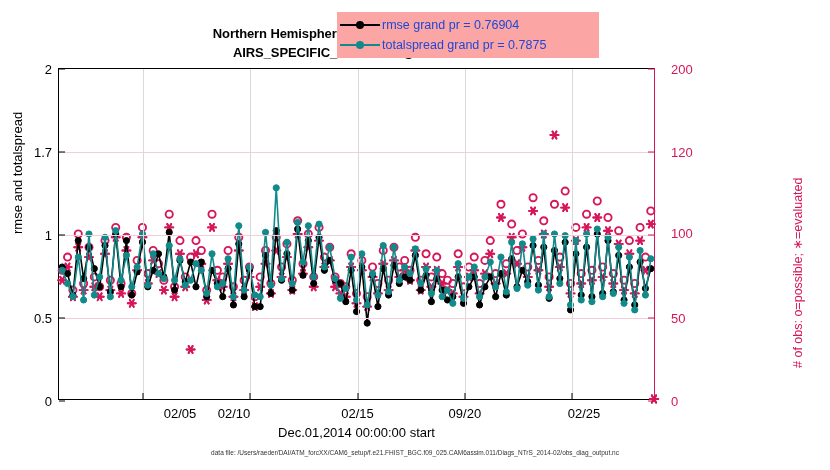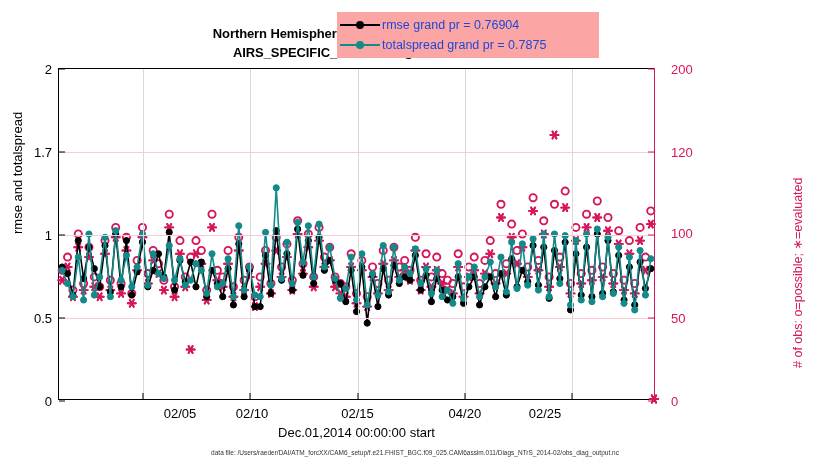--- a/index.html
+++ b/index.html
@@ -1485,30 +1485,30 @@
       <div class="ytick-right" style="top: 164px;">100</div>
       <div class="ytick-right-mark" style="top: 83px;"></div>
       <div class="ytick-right" style="top: 83px;">120</div>
       <div class="ytick-right-mark" style="top: 0px;"></div>
       <div class="ytick-right" style="top: 0px;">200</div>
       <div class="grid-v" style="left: 83.7518px;"></div>
       <div class="xtick-mark" style="left: 83.7518px;"></div>
       <div class="xtick" style="left: 84px; margin-left: 37px;">02/05</div>
       <div class="grid-v" style="left: 191.126px;"></div>
       <div class="xtick-mark" style="left: 191.126px;"></div>
-      <div class="xtick" style="left: 193px;">02/10</div>
+      <div class="xtick" style="left: 175px;">02/10</div>
       <div class="grid-v" style="left: 298.5px;"></div>
       <div class="xtick-mark" style="left: 298.5px;"></div>
       <div class="xtick" style="left: 298.5px;">02/15</div>
       <div class="grid-v" style="left: 405.874px;"></div>
       <div class="xtick-mark" style="left: 405.874px;"></div>
-      <div class="xtick" style="left: 405.874px;">04/20</div>
+      <div class="xtick" style="left: 405.874px;">09/20</div>
       <div class="grid-v" style="left: 513.248px;"></div>
       <div class="xtick-mark" style="left: 513.248px;"></div>
-      <div class="xtick" style="left: 486px;">02/25</div>
+      <div class="xtick" style="left: 525px;">02/25</div>
     </div>
 
   <div class="xlabel">Dec.01,2014 00:00:00 start</div>
 
   <div class="legend">
     <div class="legend-row">
       <span class="legend-sample">
         <span class="ln" style="background:#000000"></span>
         <span class="mk" style="background:#000000"></span>
       </span>

